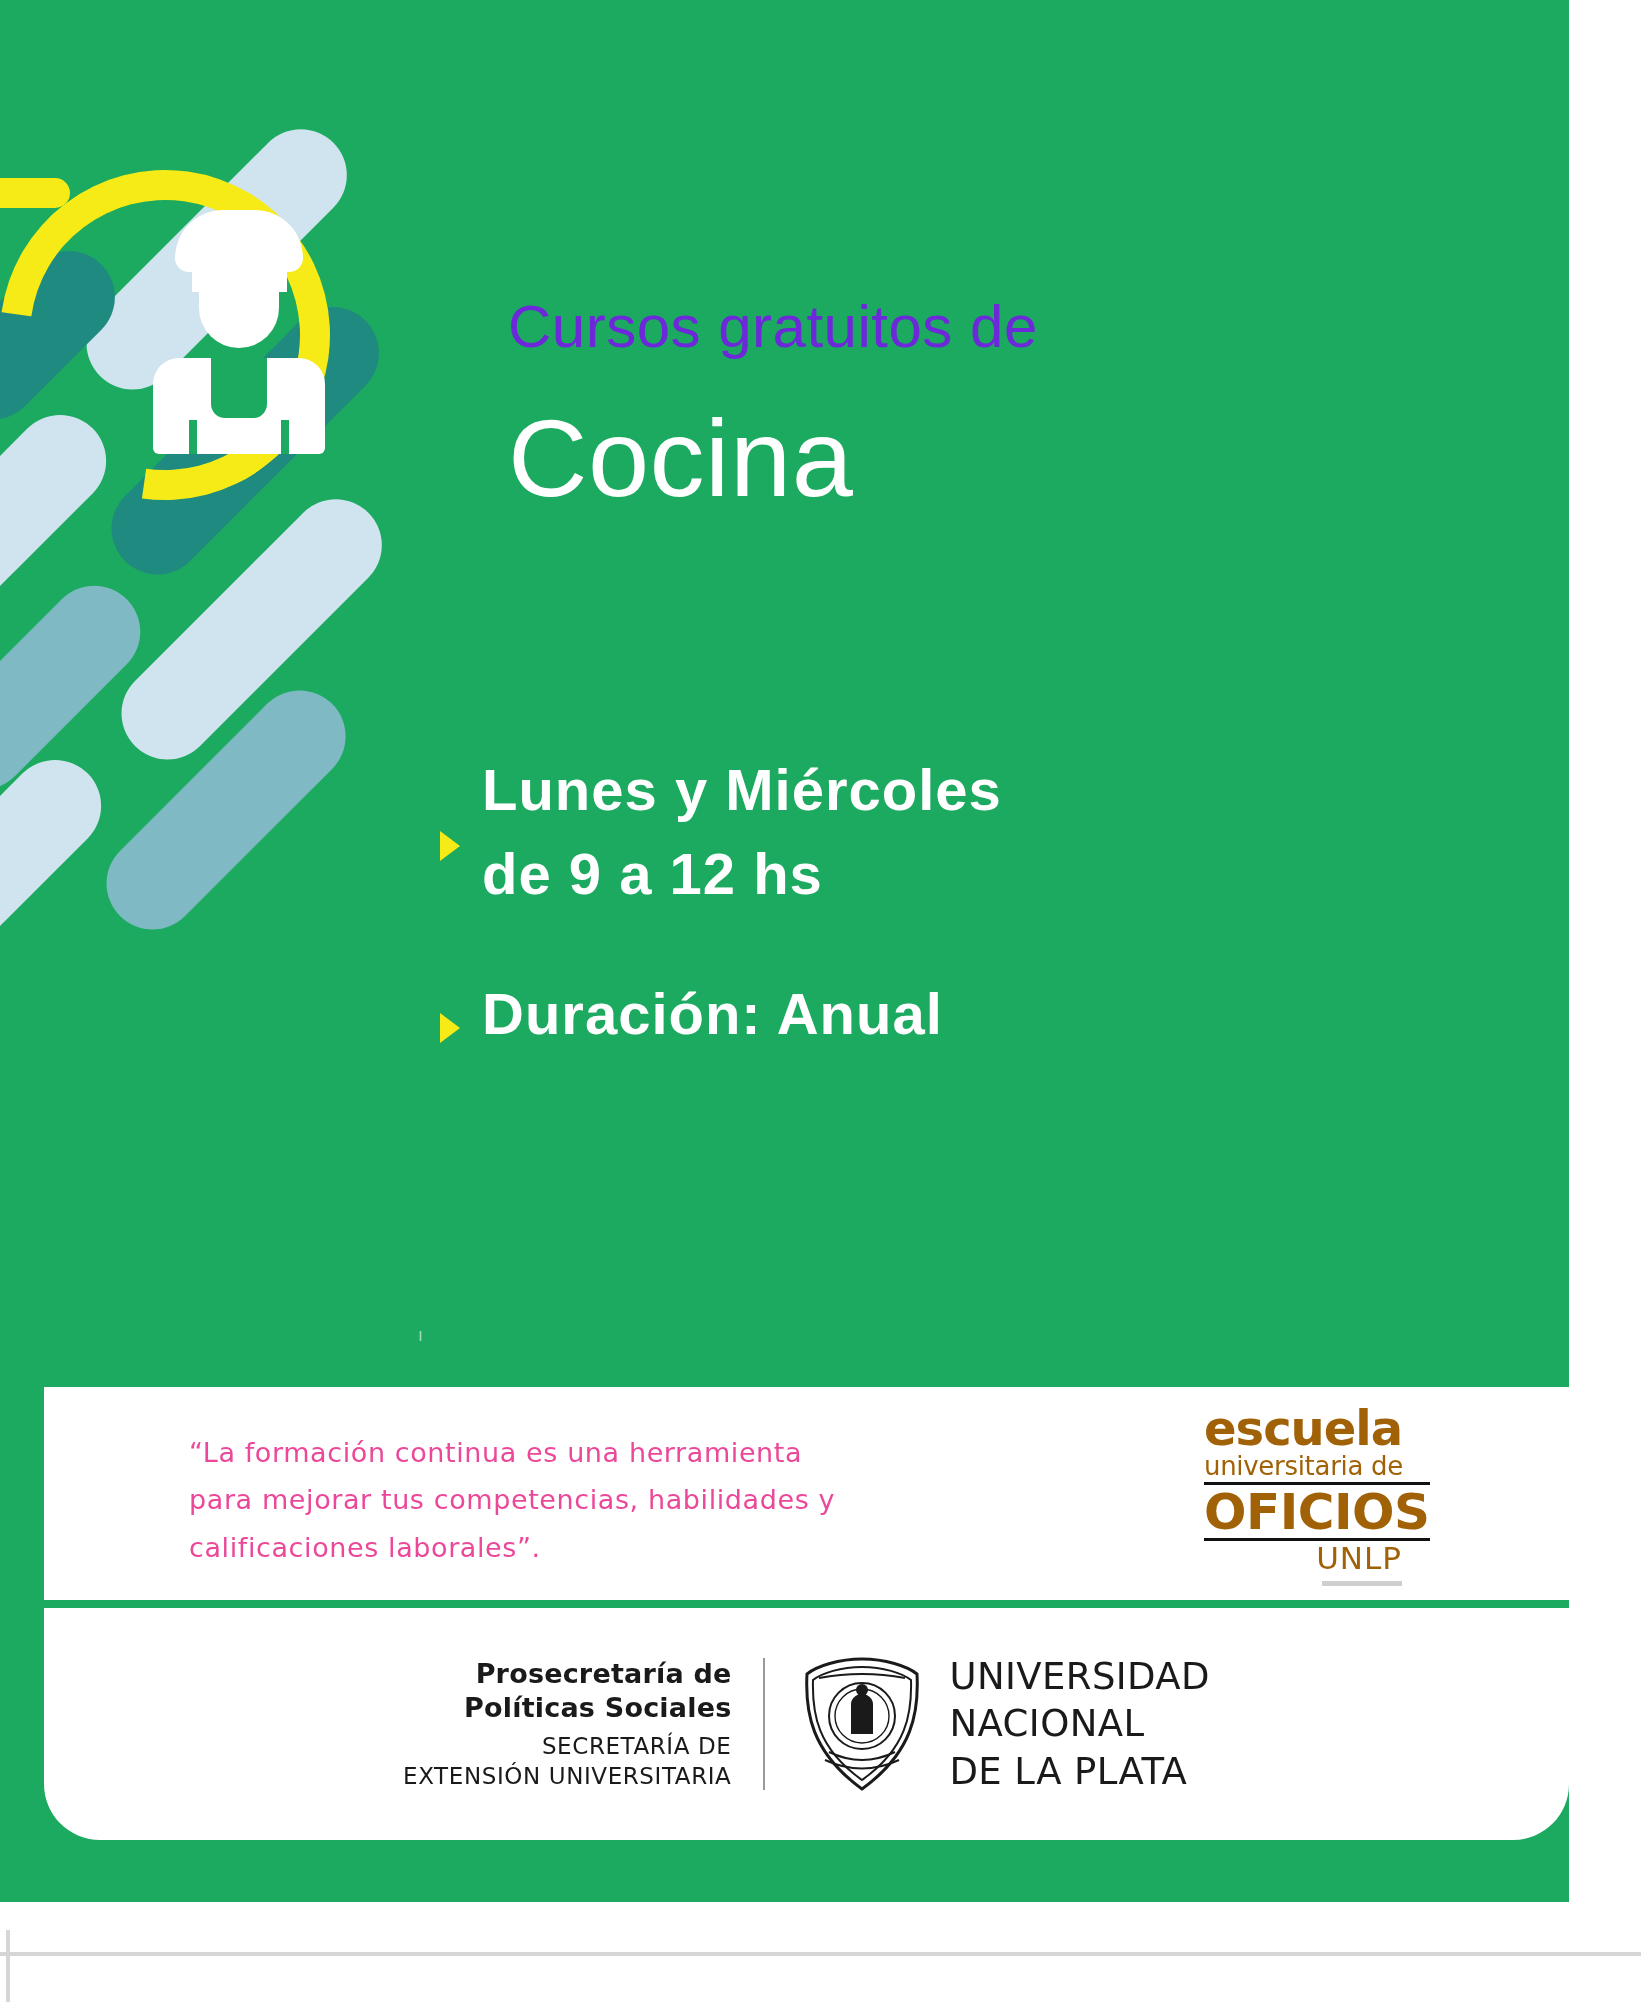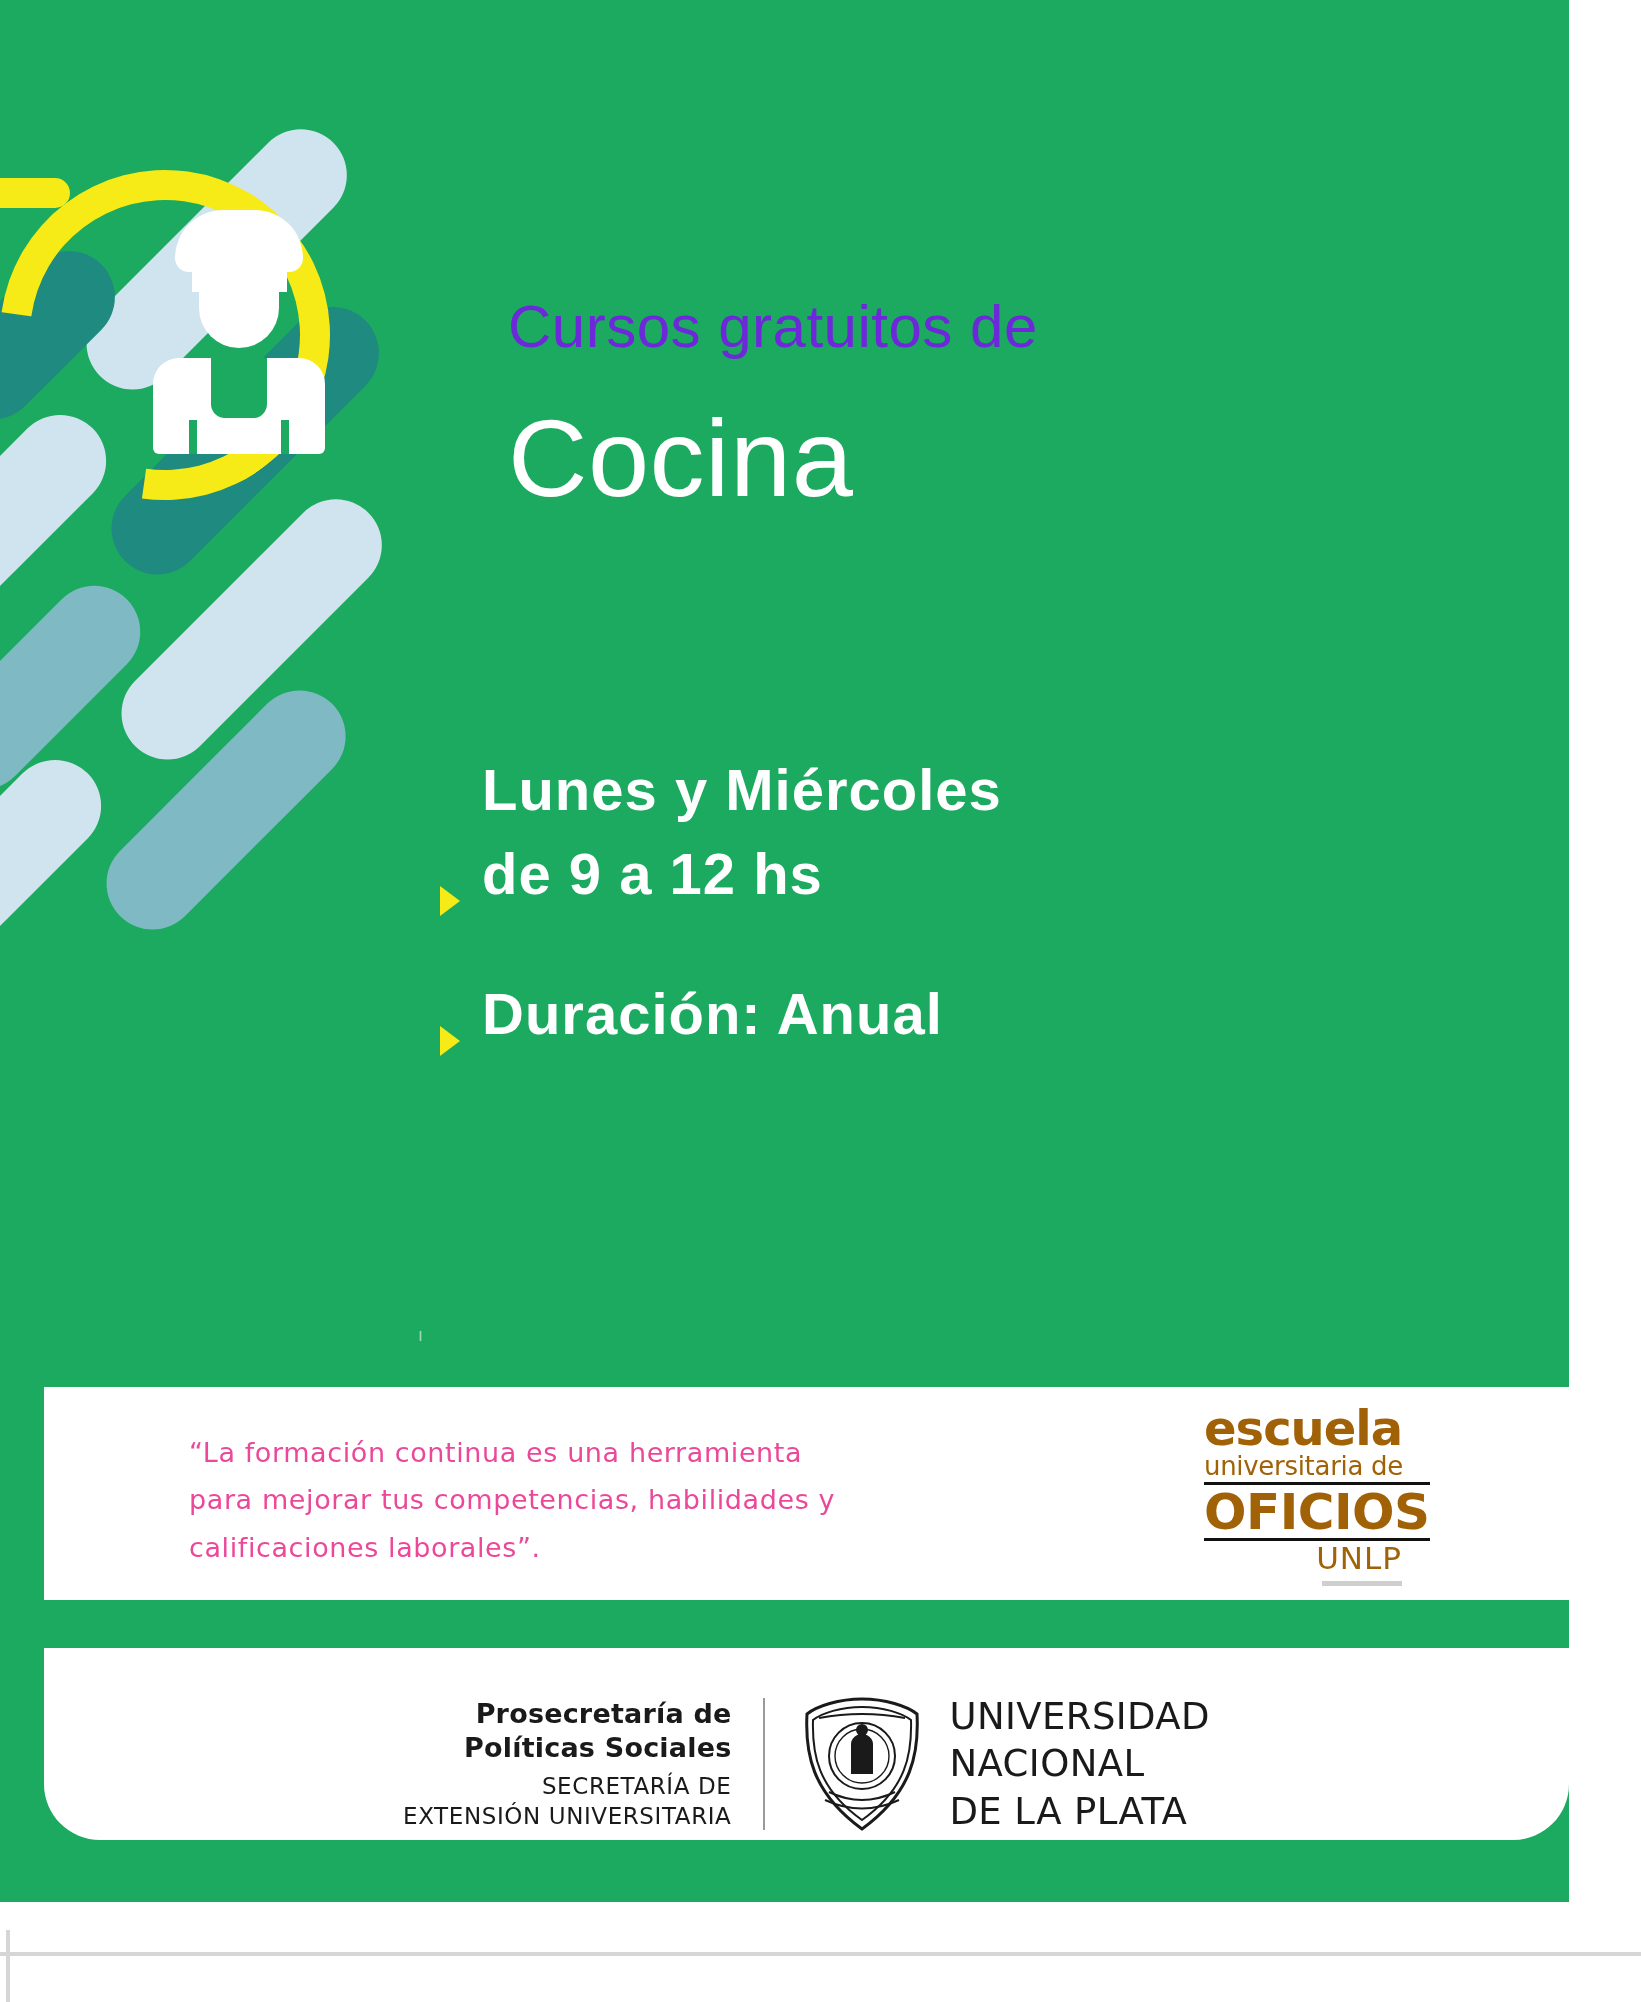--- a/index.html
+++ b/index.html
@@ -186,21 +186,21 @@
   
   .bullets {
     position: absolute;
     left: 440px;
     top: 748px;
     width: 860px;
   }
   .bullet-row {
     position: relative;
     display: flex;
-    align-items: flex-end;
+    align-items: center;
     margin-bottom: 56px;
   }
   .bullet-arrow {
     flex: 0 0 auto;
     width: 0;
     height: 0;
     border-top: 15px solid transparent;
     border-bottom: 15px solid transparent;
     border-left: 20px solid #F6EB16;
     margin-top: 28px;
@@ -285,24 +285,23 @@
     height: 5px;
     background: #cfcfcf;
   }
 
   
   .footer-card {
     position: absolute;
     left: 44px;
     top: 1608px;
     width: 1525px;
-    height: 192px;
+    height: 232px;
     background: #ffffff;
     border-radius: 0 0 56px 56px;
-    margin-top: 40px;
   }
   .footer-inner {
     position: absolute;
     left: 0;
     top: 0;
     width: 1525px;
     height: 232px;
     display: flex;
     align-items: center;
     justify-content: center;

